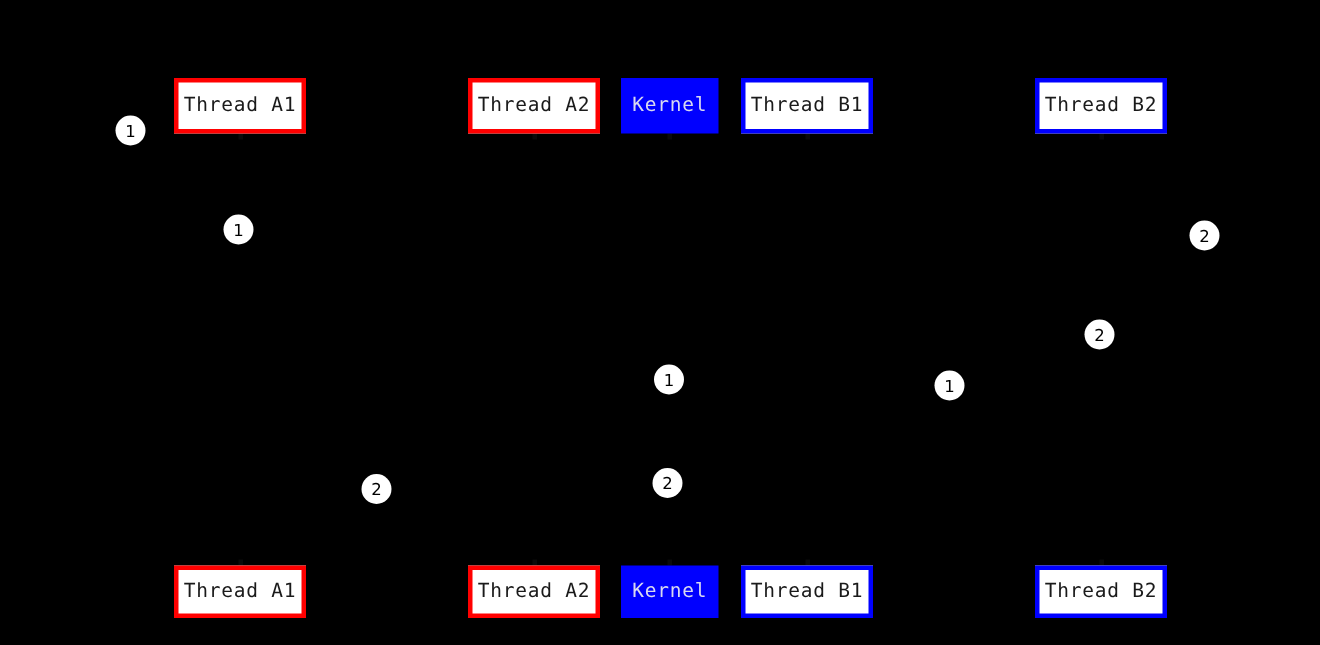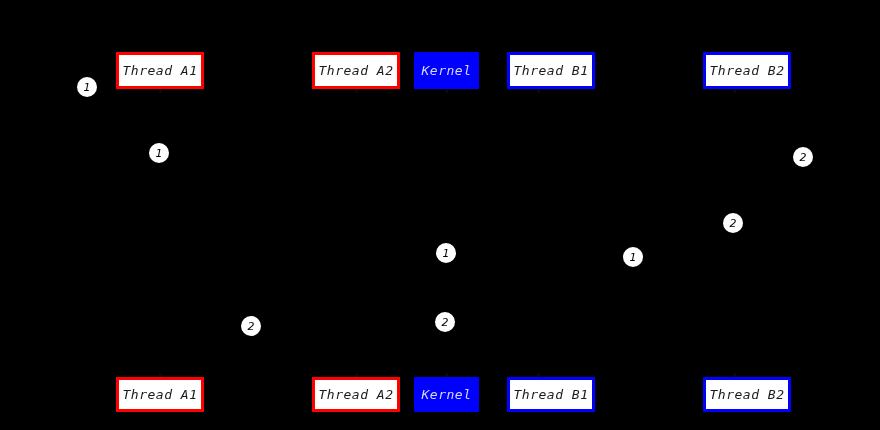--- a/index.html
+++ b/index.html
@@ -8,21 +8,20 @@
     padding: 0;
     background: #000000;
   }
   #canvas {
     position: relative;
     width: 836px;
     height: 430px;
     background: #000000;
     overflow: hidden;
     font-family: "DejaVu Sans Mono", "Liberation Mono", monospace;
-    font-style: italic;
   }
   
   .participant {
     position: absolute;
     box-sizing: border-box;
     display: flex;
     align-items: center;
     justify-content: center;
     background: #ffffff;
     color: #1a1a1a;
@@ -33,21 +32,20 @@
   }
   .participant.red {
     border: 3px solid #ff0000;
     background: #ffffff;
     color: #1a1a1a;
   }
   .participant.blue {
     border: 3px solid #0000ff;
     background: #ffffff;
     color: #1a1a1a;
-    margin-left: 13px;
   }
   .participant.solidblue {
     border: 0 solid #0000ff;
     background: #0000ff;
     color: #d8d8f0;
     text-align: center;
   }
   
   .lifeline {
     position: absolute;

